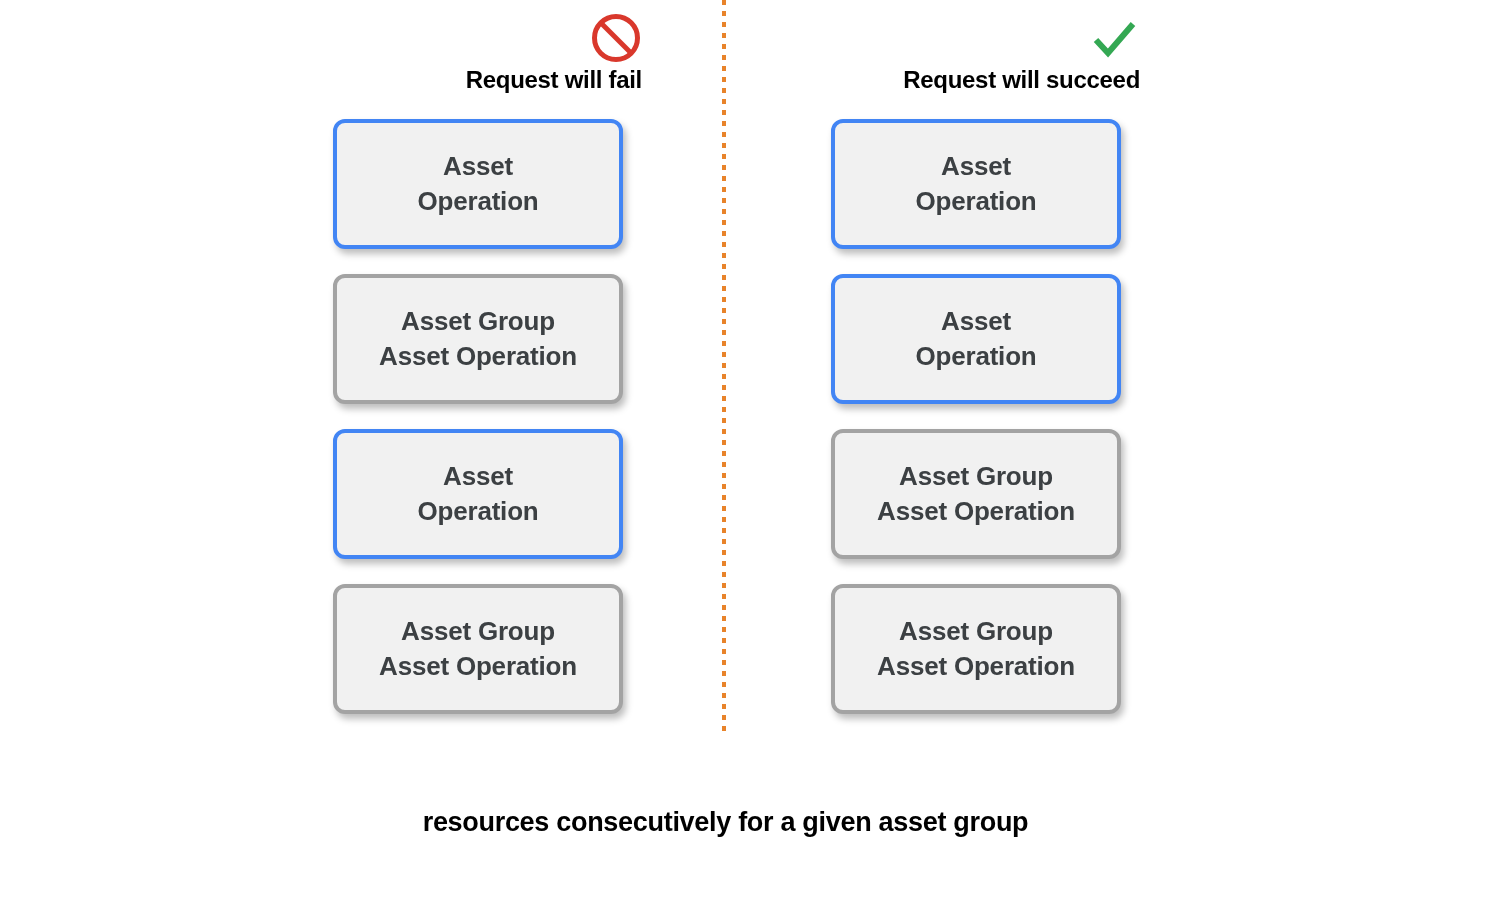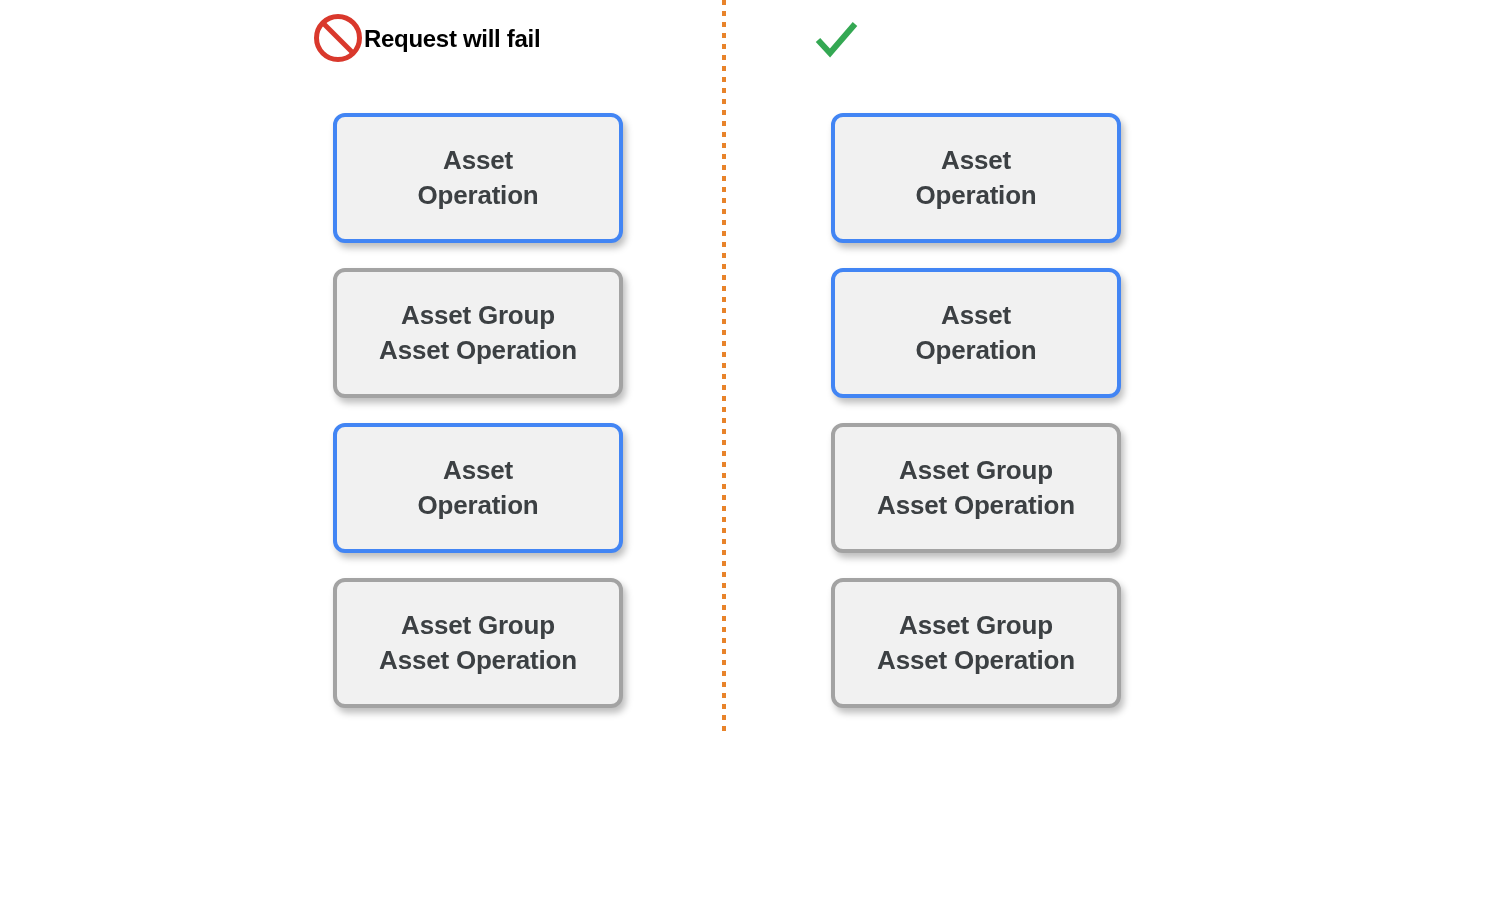--- a/index.html
+++ b/index.html
@@ -21,32 +21,32 @@
     background-repeat:repeat-y;
   }
 
   
   .column { position:absolute; top:0; width:330px; }
   .column.left  { left:312px; }
   .column.right { left:810px; }
 
   .col-head {
     position:absolute; top:12px; left:0; width:330px;
-    display:flex; flex-direction:row; align-items:center;
+    display:flex; flex-direction:column; align-items:flex-end;
   }
   .status-icon { width:52px; height:52px; display:block; }
   .col-title {
     margin-top:2px;
     font-size:24px; font-weight:bold; color:#000000;
     letter-spacing:-0.3px; white-space:nowrap;
     font-family:"Liberation Sans", sans-serif;
   }
 
   
-  .box-list { position:absolute; top:113px; left:21px; width:292px; }
+  .box-list { position:absolute; top:119px; left:21px; width:292px; }
   .node {
     width:290px; height:130px;
     background:#f1f1f1;
     border-radius:12px;
     display:flex; align-items:center; justify-content:center;
     margin-bottom:25px;
     box-shadow:3px 5px 7px rgba(0,0,0,0.26);
     text-align:center;
   }
   .node:last-child { margin-bottom:0; }
@@ -110,20 +110,21 @@
         </div>
       </div>
     </div>
   </div>
 
   <div class="column right">
     <div class="col-head">
       <svg class="status-icon" viewBox="0 0 52 52">
         <polyline points="8,28 20,41 45,12" fill="none" stroke="#34a853" stroke-width="6" stroke-linecap="butt" stroke-linejoin="miter"></polyline>
       </svg>
+      <div class="col-title">Request will succeed</div>
     </div>
 
     <div class="box-list">
       <div class="node blue">
         <div class="node-label">
           <span>Asset</span><br>
           <span>Operation</span>
         </div>
       </div>
       <div class="node blue">
@@ -142,15 +143,16 @@
         <div class="node-label">
           <span>Asset Group</span><br>
           <span>Asset Operation</span>
         </div>
       </div>
     </div>
   </div>
 
   <div class="caption">
     <br>
+    <span>resources consecutively for a given asset group</span>
   </div>
 
 </div>
 
 </body></html>

